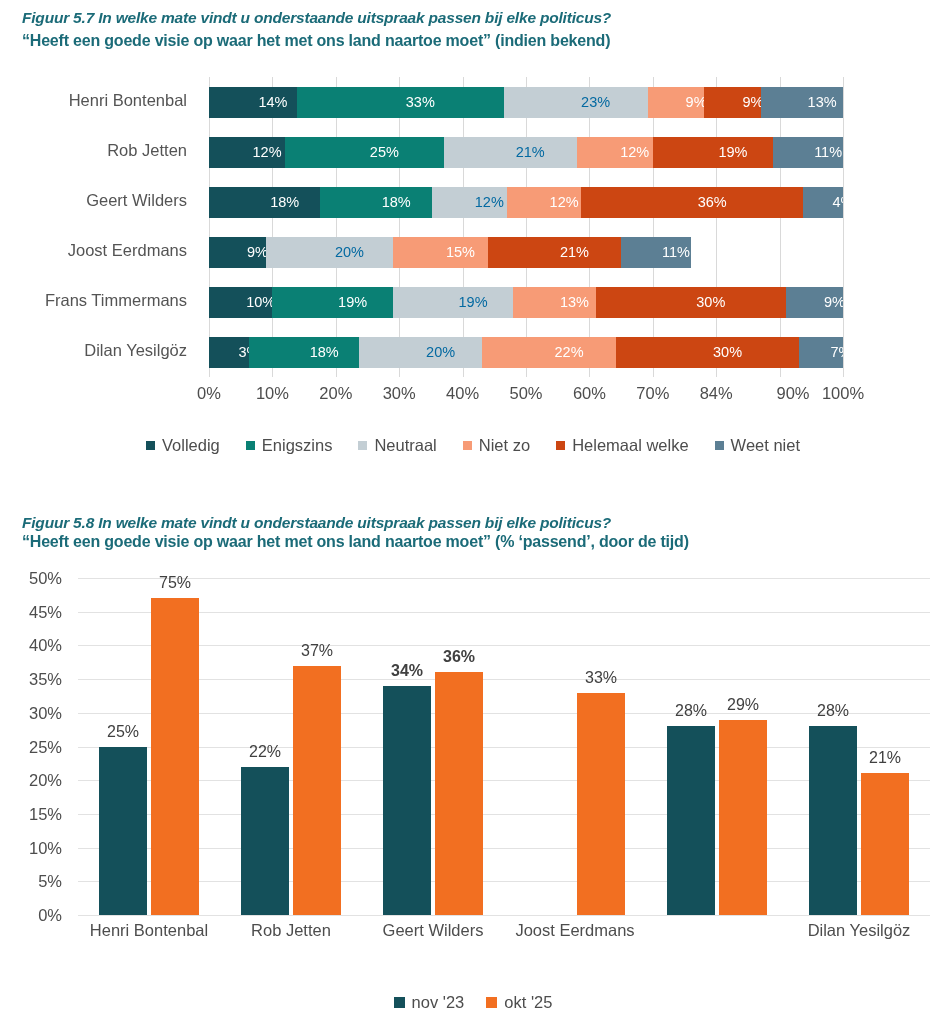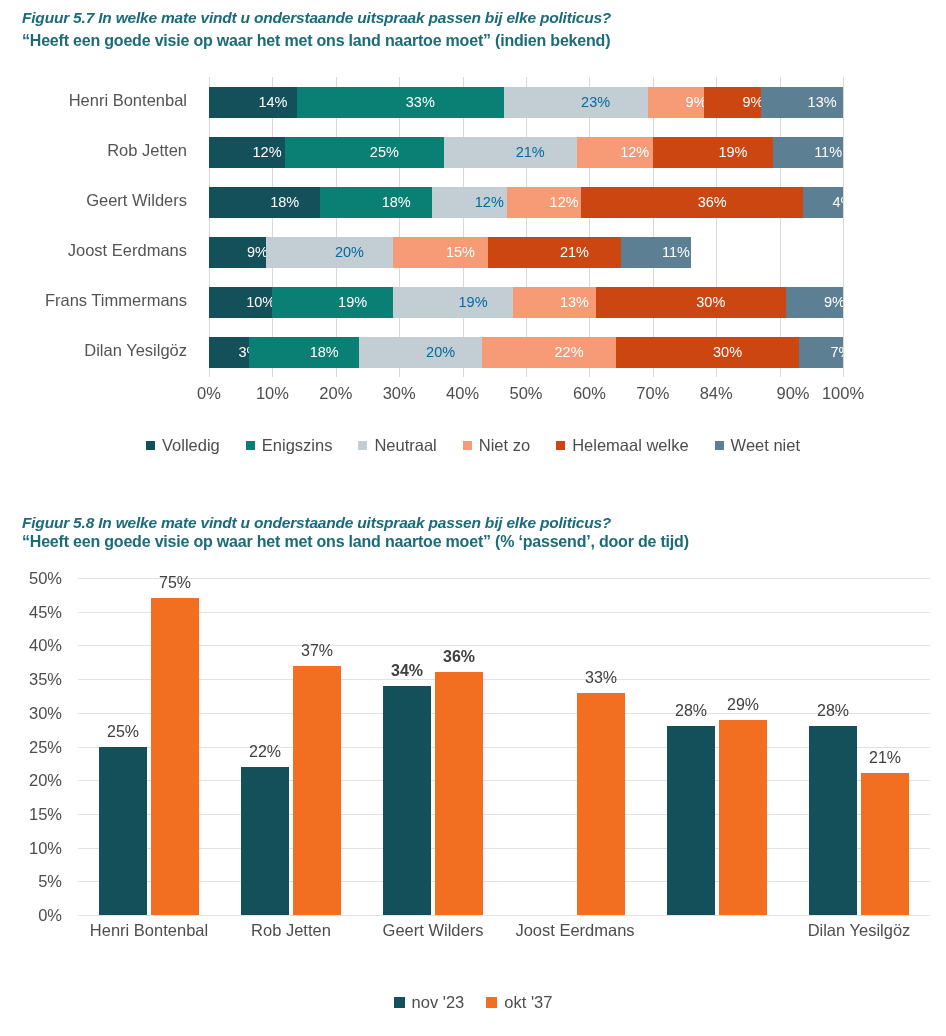--- a/index.html
+++ b/index.html
@@ -337,16 +337,16 @@
       </div>
     </div>
 
   <div class="g-legend" id="g58-legend">
       <div class="lg-item">
         <span class="lg-box" style="background: rgb(20, 80, 90); width: 11px; height: 11px;"></span>
         <span class="lg-txt">nov '23</span>
       </div>
       <div class="lg-item">
         <span class="lg-box" style="background: rgb(242, 111, 33); width: 11px; height: 11px;"></span>
-        <span class="lg-txt">okt '37</span>
+        <span class="lg-txt">okt '25</span>
       </div>
     </div>
 </section>
 
 </body></html>

